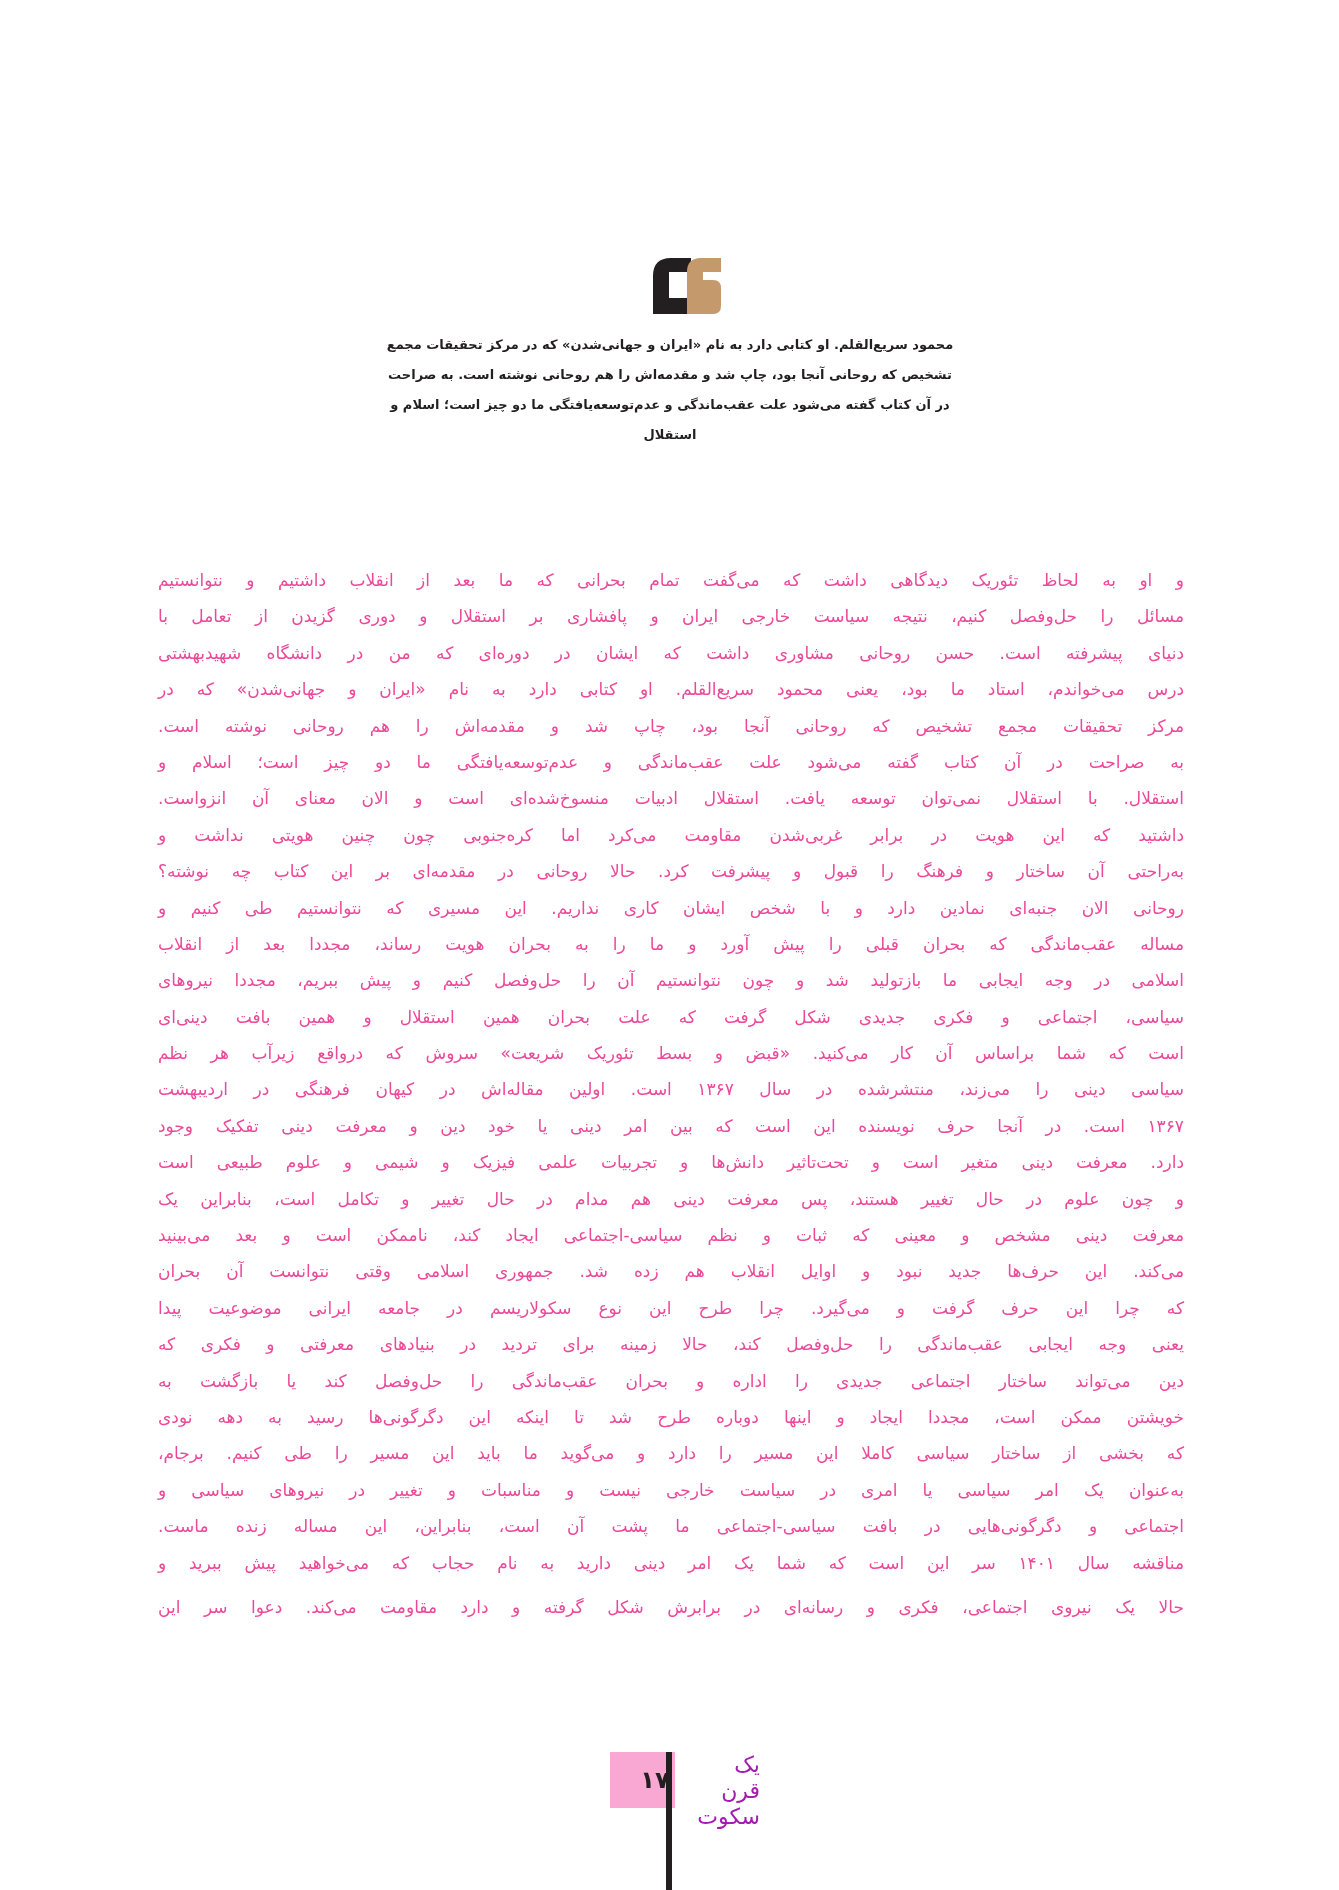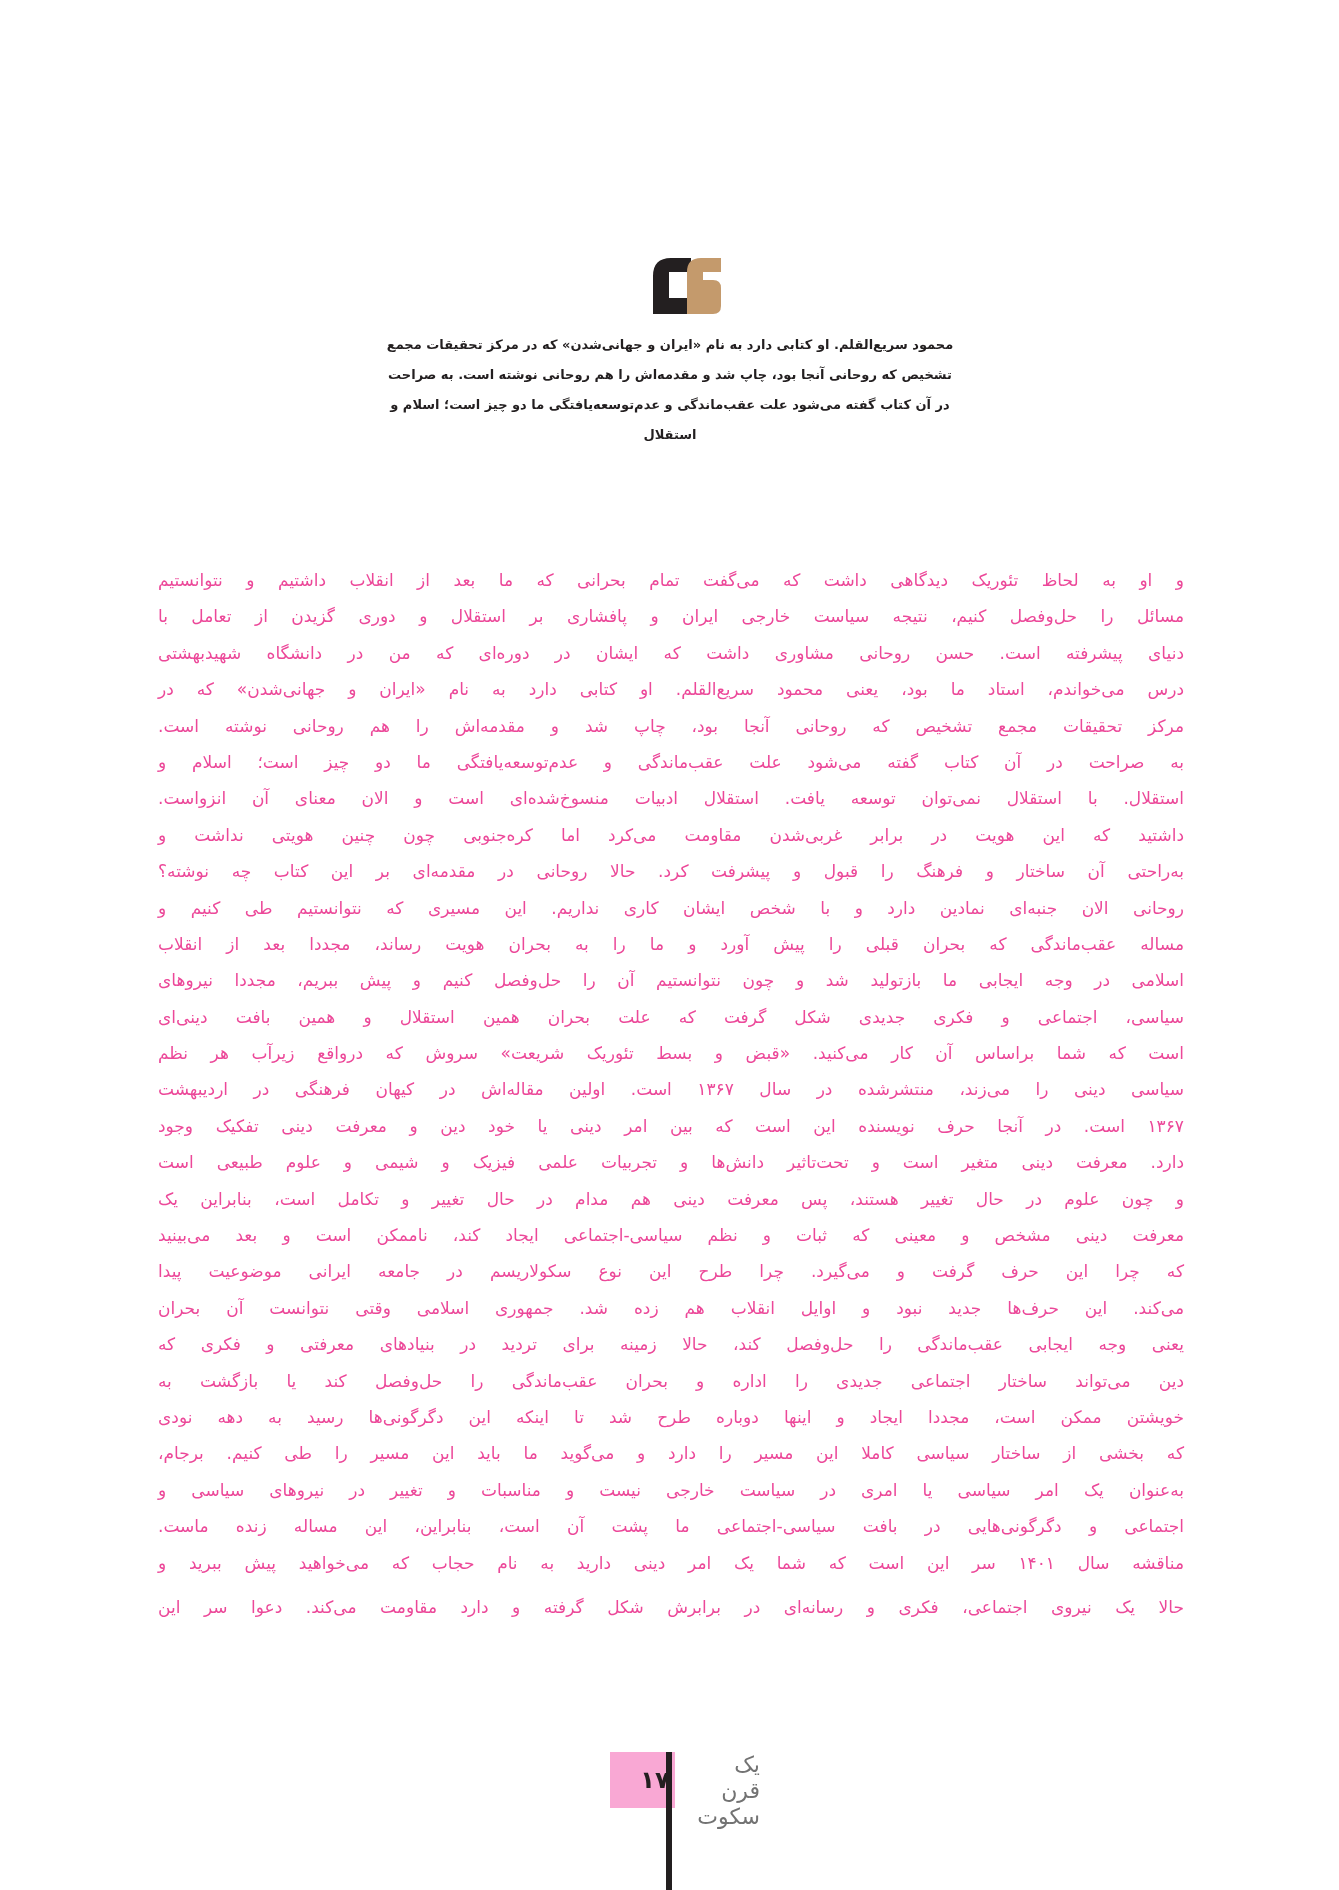--- a/index.html
+++ b/index.html
@@ -15,21 +15,21 @@
   .body-text .line { display: block; white-space: nowrap; text-align: justify;
                      text-align-last: justify; height: 36.4px; overflow: visible; }
   .body-text .line.last { text-align-last: justify; margin-top: 8px; }
   .footer { position: absolute; left: 0; top: 0; }
   .page-num { position: absolute; left: 610px; top: 1752px; width: 40px; height: 56px;
               background: #f9a8d4; color: #231f20; font-size: 24px; font-weight: bold;
               display: flex; align-items: center; justify-content: center; padding-left: 25px; }
   .footer-bar { position: absolute; left: 666px; top: 1752px; width: 6px; height: 138px;
                 background: #231f20; }
   .book-title { position: absolute; left: 690px; top: 1752px; direction: rtl;
-                color: #737373; font-size: 22px; line-height: 26px; text-align: right; width: 70px; }
+                color: #a21caf; font-size: 22px; line-height: 26px; text-align: right; width: 70px; }
   .book-title span { display: block; }
 </style>
 </head>
 <body>
 
 <svg class="quote-icon" viewBox="0 0 68 56">
   <path d="M0,56 L0,18 Q0,0 18,0 L38,0 L38,14 L16,14 L16,40 L34,40 L34,56 Z" fill="#231f20"></path>
   <path d="M34,56 L34,14 Q34,0 48,0 L68,0 L68,14 L50,14 L50,22 L60,22 Q68,22 68,30 L68,48 Q68,56 60,56 Z" fill="#c49a6c"></path>
 </svg>
 
@@ -53,22 +53,22 @@
   <span class="line">روحانی الان جنبه‌ای نمادین دارد و با شخص ایشان کاری نداریم. این مسیری که نتوانستیم طی کنیم و</span>
   <span class="line">مساله عقب‌ماندگی که بحران قبلی را پیش آورد و ما را به بحران هویت رساند، مجددا بعد از انقلاب</span>
   <span class="line">اسلامی در وجه ایجابی ما بازتولید شد و چون نتوانستیم آن را حل‌وفصل کنیم و پیش ببریم، مجددا نیروهای</span>
   <span class="line">سیاسی، اجتماعی و فکری جدیدی شکل گرفت که علت بحران همین استقلال و همین بافت دینی‌ای</span>
   <span class="line">است که شما براساس آن کار می‌کنید. «قبض و بسط تئوریک شریعت» سروش که درواقع زیرآب هر نظم</span>
   <span class="line">سیاسی دینی را می‌زند، منتشرشده در سال ۱۳۶۷ است. اولین مقاله‌اش در کیهان فرهنگی در اردیبهشت</span>
   <span class="line">۱۳۶۷ است. در آنجا حرف نویسنده این است که بین امر دینی یا خود دین و معرفت دینی تفکیک وجود</span>
   <span class="line">دارد. معرفت دینی متغیر است و تحت‌تاثیر دانش‌ها و تجربیات علمی فیزیک و شیمی و علوم طبیعی است</span>
   <span class="line">و چون علوم در حال تغییر هستند، پس معرفت دینی هم مدام در حال تغییر و تکامل است، بنابراین یک</span>
   <span class="line">معرفت دینی مشخص و معینی که ثبات و نظم سیاسی-اجتماعی ایجاد کند، ناممکن است و بعد می‌بینید</span>
+  <span class="line">می‌کند. این حرف‌ها جدید نبود و اوایل انقلاب هم زده شد. جمهوری اسلامی وقتی نتوانست آن بحران</span>
   <span class="line">که چرا این حرف گرفت و می‌گیرد. چرا طرح این نوع سکولاریسم در جامعه ایرانی موضوعیت پیدا</span>
-  <span class="line">می‌کند. این حرف‌ها جدید نبود و اوایل انقلاب هم زده شد. جمهوری اسلامی وقتی نتوانست آن بحران</span>
   <span class="line">یعنی وجه ایجابی عقب‌ماندگی را حل‌وفصل کند، حالا زمینه برای تردید در بنیادهای معرفتی و فکری که</span>
   <span class="line">دین می‌تواند ساختار اجتماعی جدیدی را اداره و بحران عقب‌ماندگی را حل‌وفصل کند یا بازگشت به</span>
   <span class="line">خویشتن ممکن است، مجددا ایجاد و اینها دوباره طرح شد تا اینکه این دگرگونی‌ها رسید به دهه نودی</span>
   <span class="line">که بخشی از ساختار سیاسی کاملا این مسیر را دارد و می‌گوید ما باید این مسیر را طی کنیم. برجام،</span>
   <span class="line">به‌عنوان یک امر سیاسی یا امری در سیاست خارجی نیست و مناسبات و تغییر در نیروهای سیاسی و</span>
   <span class="line">اجتماعی و دگرگونی‌هایی در بافت سیاسی-اجتماعی ما پشت آن است، بنابراین، این مساله زنده ماست.</span>
   <span class="line">مناقشه سال ۱۴۰۱ سر این است که شما یک امر دینی دارید به نام حجاب که می‌خواهید پیش ببرید و</span>
   <span class="line last">حالا یک نیروی اجتماعی، فکری و رسانه‌ای در برابرش شکل گرفته و دارد مقاومت می‌کند. دعوا سر این</span>
 </div>
 

